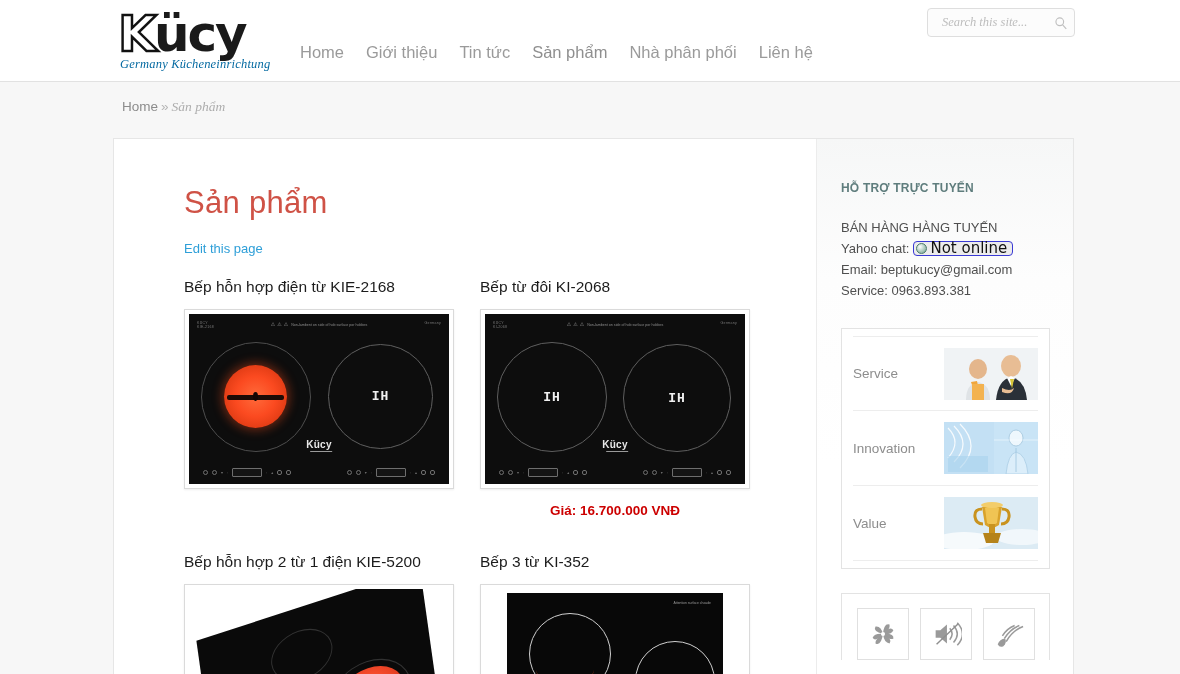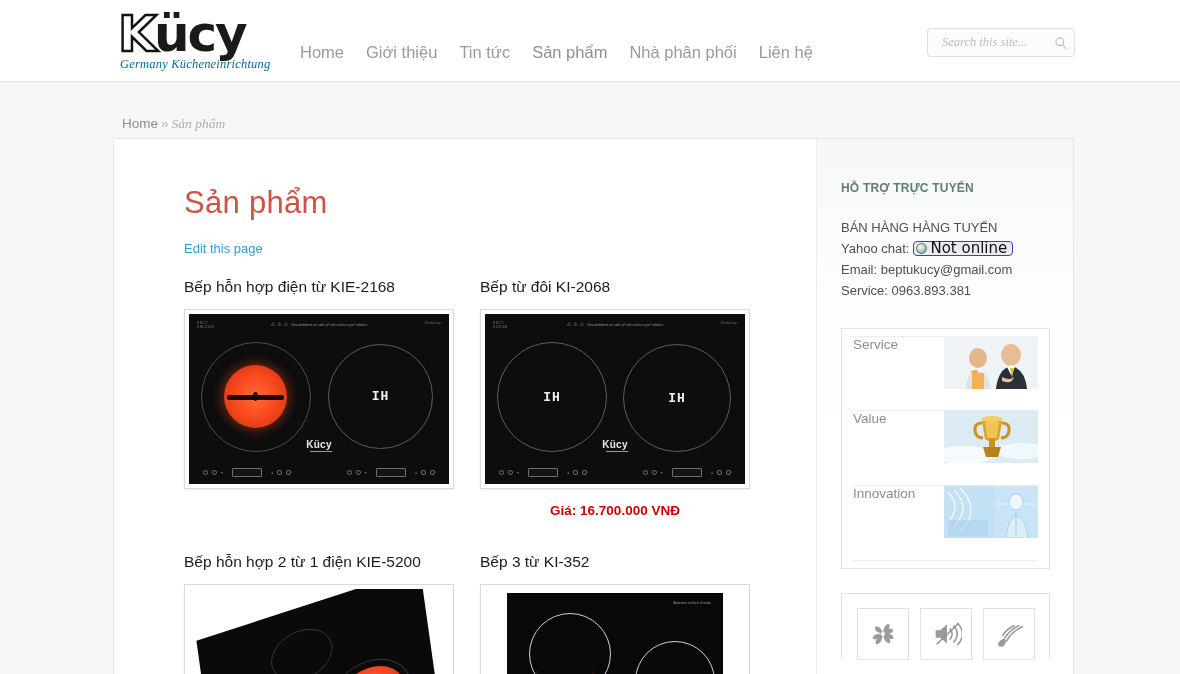--- a/index.html
+++ b/index.html
@@ -60,21 +60,21 @@
     font-size: 16.5px;
     color: #9a9a9a;
     text-decoration: none;
     white-space: nowrap;
   }
   .nav a.active { color: #8f8f8f; }
 
   .search-box {
     position: absolute;
     right: 105px;
-    top: 28px;
+    top: 8px;
     width: 148px;
     height: 29px;
     border: 1px solid #dedede;
     border-radius: 4px;
     background: #fcfcfc;
     display: flex;
     align-items: center;
     padding: 0 6px 0 12px;
   }
   .search-box input {
@@ -88,21 +88,21 @@
     color: #b4b4b4;
     width: 100%;
   }
   .search-box input::placeholder { color: #bdbdbd; font-style: italic; }
   .search-icon { width: 14px; height: 14px; flex: 0 0 14px; opacity: 0.55; }
 
   
   .breadcrumb {
     position: absolute;
     left: 122px;
-    top: 116px;
+    top: 99px;
     font-size: 13.5px;
     color: #8c8c8c;
   }
   .breadcrumb a { color: #8c8c8c; text-decoration: none; }
   .breadcrumb .sep { color: #b5b5b5; margin: 0 3px; }
   .breadcrumb .current {
     font-family: "Liberation Serif", serif;
     font-style: italic;
     color: #adadad;
     font-size: 13.5px;
@@ -357,21 +357,21 @@
     flex: 0 0 11px;
   }
 
   .value-box {
     margin-top: 27px;
     border: 1px solid #e3e3e3;
     background: #fff;
     padding: 7px 11px;
   }
   .value-row {
-    display: flex; 
+    display: flex; align-items: center;
     height: 75px;
     border-bottom: 1px solid #ededed;
   }
   .value-row:first-child { border-top: 1px solid #ededed; }
   .value-row:last-child { border-bottom: 1px solid #ededed; }
   .value-label {
     flex: 1;
     font-size: 13.5px;
     color: #8d8d8d;
   }
@@ -607,39 +607,20 @@
               <rect width="94" height="52" fill="#f0f3f5"></rect>
               <ellipse cx="34" cy="21" rx="9" ry="10" fill="#e4b68c"></ellipse>
               <path d="M22 52 q0-16 12-18 q12 2 12 18 z" fill="#dfe3e6"></path>
               <path d="M27 34 l6 18 h4 l-4-19 z" fill="#f0a63c"></path>
               <rect x="28" y="36" width="12" height="16" fill="#f3b24f"></rect>
               <ellipse cx="67" cy="18" rx="10" ry="11" fill="#e8bd94"></ellipse>
               <path d="M52 52 q2-20 15-23 q14 3 16 23 z" fill="#2a3038"></path>
               <path d="M63 30 l4 8 l4-8 l-4-2 z" fill="#fff"></path>
               <path d="M66 31 l2 10 l2-10 z" fill="#d8c637"></path>
               <path d="M58 40 q8 4 12 0 q-2 8 -12 4 z" fill="#e8bd94"></path>
-            </svg>
-          </div>
-        </div>
-      </div>
-      <div class="value-row">
-        <div class="value-label">Value</div>
-        <div class="value-thumb">
-          <div class="thumb-value">
-            <svg viewBox="0 0 94 52" width="94" height="52">
-              <rect width="94" height="52" fill="#dcebf4"></rect>
-              <ellipse cx="20" cy="44" rx="30" ry="9" fill="#ffffff" opacity="0.75"></ellipse>
-              <ellipse cx="78" cy="40" rx="26" ry="8" fill="#ffffff" opacity="0.6"></ellipse>
-              <path d="M38 10 q10-4 20 0 l-3 18 q-7 5 -14 0 z" fill="#d9a22b"></path>
-              <path d="M41 11 q8-3 14 0 l-2 15 q-5 4 -10 0 z" fill="#f0c454"></path>
-              <path d="M38 12 q-8 0 -7 8 q1 7 8 7" fill="none" stroke="#c9931f" stroke-width="3"></path>
-              <path d="M58 12 q8 0 7 8 q-1 7 -8 7" fill="none" stroke="#c9931f" stroke-width="3"></path>
-              <rect x="45" y="27" width="6" height="9" fill="#c9931f"></rect>
-              <path d="M39 36 h18 l-3 10 h-12 z" fill="#b5831a"></path>
-              <ellipse cx="48" cy="8" rx="11" ry="3" fill="#f3cd6a"></ellipse>
             </svg>
           </div>
         </div>
       </div>
       <div class="value-row">
         <div class="value-label">Innovation</div>
         <div class="value-thumb">
           <div class="thumb-innovation">
             <svg viewBox="0 0 94 52" width="94" height="52">
               <rect width="94" height="52" fill="#d3e9f8"></rect>
@@ -652,20 +633,39 @@
               <rect x="4" y="34" width="40" height="16" fill="#a9d2ec" opacity="0.6"></rect>
               <rect x="50" y="0" width="44" height="52" fill="#c9e4f6"></rect>
               <ellipse cx="72" cy="16" rx="7" ry="8" fill="#eef7fd" stroke="#9fc4dc" stroke-width="0.8"></ellipse>
               <path d="M62 52 q2-20 10-22 q10 2 12 22 z" fill="#dceefa" stroke="#a9cde5" stroke-width="0.8"></path>
               <line x1="72" y1="26" x2="72" y2="50" stroke="#9cc3dd" stroke-width="0.8"></line>
               <path d="M50 18 h44" stroke="#ffffff" stroke-width="0.8" opacity="0.6"></path>
             </svg>
           </div>
         </div>
       </div>
+      <div class="value-row">
+        <div class="value-label">Value</div>
+        <div class="value-thumb">
+          <div class="thumb-value">
+            <svg viewBox="0 0 94 52" width="94" height="52">
+              <rect width="94" height="52" fill="#dcebf4"></rect>
+              <ellipse cx="20" cy="44" rx="30" ry="9" fill="#ffffff" opacity="0.75"></ellipse>
+              <ellipse cx="78" cy="40" rx="26" ry="8" fill="#ffffff" opacity="0.6"></ellipse>
+              <path d="M38 10 q10-4 20 0 l-3 18 q-7 5 -14 0 z" fill="#d9a22b"></path>
+              <path d="M41 11 q8-3 14 0 l-2 15 q-5 4 -10 0 z" fill="#f0c454"></path>
+              <path d="M38 12 q-8 0 -7 8 q1 7 8 7" fill="none" stroke="#c9931f" stroke-width="3"></path>
+              <path d="M58 12 q8 0 7 8 q-1 7 -8 7" fill="none" stroke="#c9931f" stroke-width="3"></path>
+              <rect x="45" y="27" width="6" height="9" fill="#c9931f"></rect>
+              <path d="M39 36 h18 l-3 10 h-12 z" fill="#b5831a"></path>
+              <ellipse cx="48" cy="8" rx="11" ry="3" fill="#f3cd6a"></ellipse>
+            </svg>
+          </div>
+        </div>
+      </div>
     </div>
 
     <div class="icon-box">
       <div class="feature-icon">
         <svg viewBox="0 0 34 34" width="32" height="32">
           <g fill="#9a9a9a">
             <path d="M17 17 q-2-9 -8-8 q-3 5 8 8z"></path>
             <path d="M17 17 q8-4 7-10 q-6-2 -7 10z"></path>
             <path d="M17 17 q9 1 11-4 q-3-5 -11 4z"></path>
             <path d="M17 17 q5 7 11 5 q1-6 -11-5z"></path>

